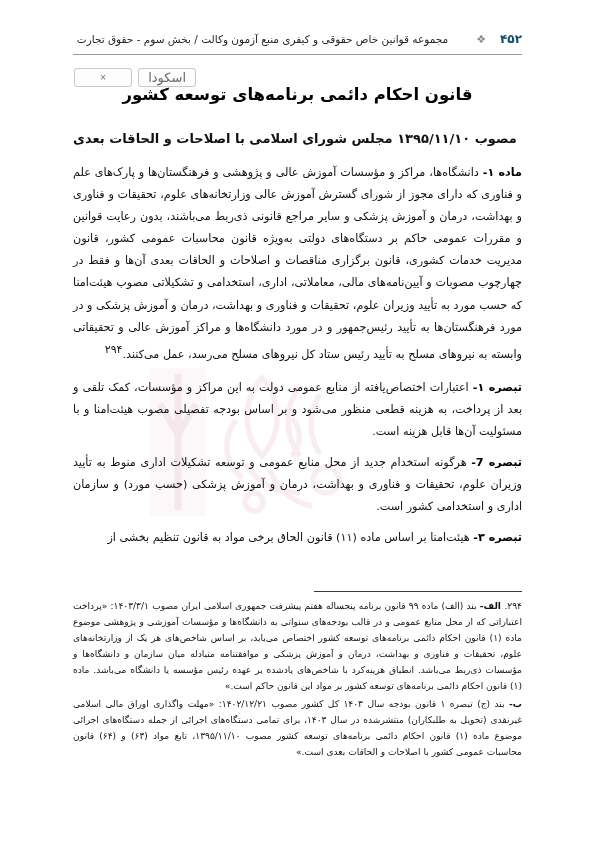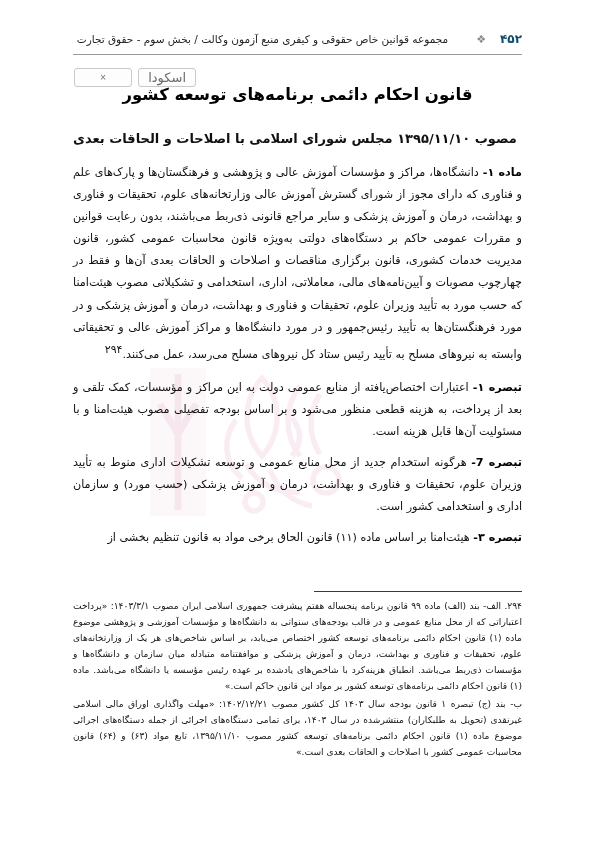--- a/index.html
+++ b/index.html
@@ -181,21 +181,21 @@
   }
   .fn-para {
     font-size: 9.1px;
     line-height: 16.1px;
     text-align: justify;
     text-align-last: right;
     color: #141414;
     margin: 0 0 1px 0;
   }
   .fn-num { font-weight: normal; }
-  .fn-lead { font-weight: normal; }
+  .fn-lead { font-weight: bold; }
 </style>
 </head>
 <body>
 
 <div class="page">
 
   <div class="watermark">
     <svg viewBox="0 0 210 185" xmlns="http://www.w3.org/2000/svg" aria-hidden="true">
       <rect x="0" y="8" width="56" height="148" fill="#f2dbe6" opacity="0.55"></rect>
       <g fill="none" stroke="#e6bdd2" stroke-width="7" opacity="0.85">

